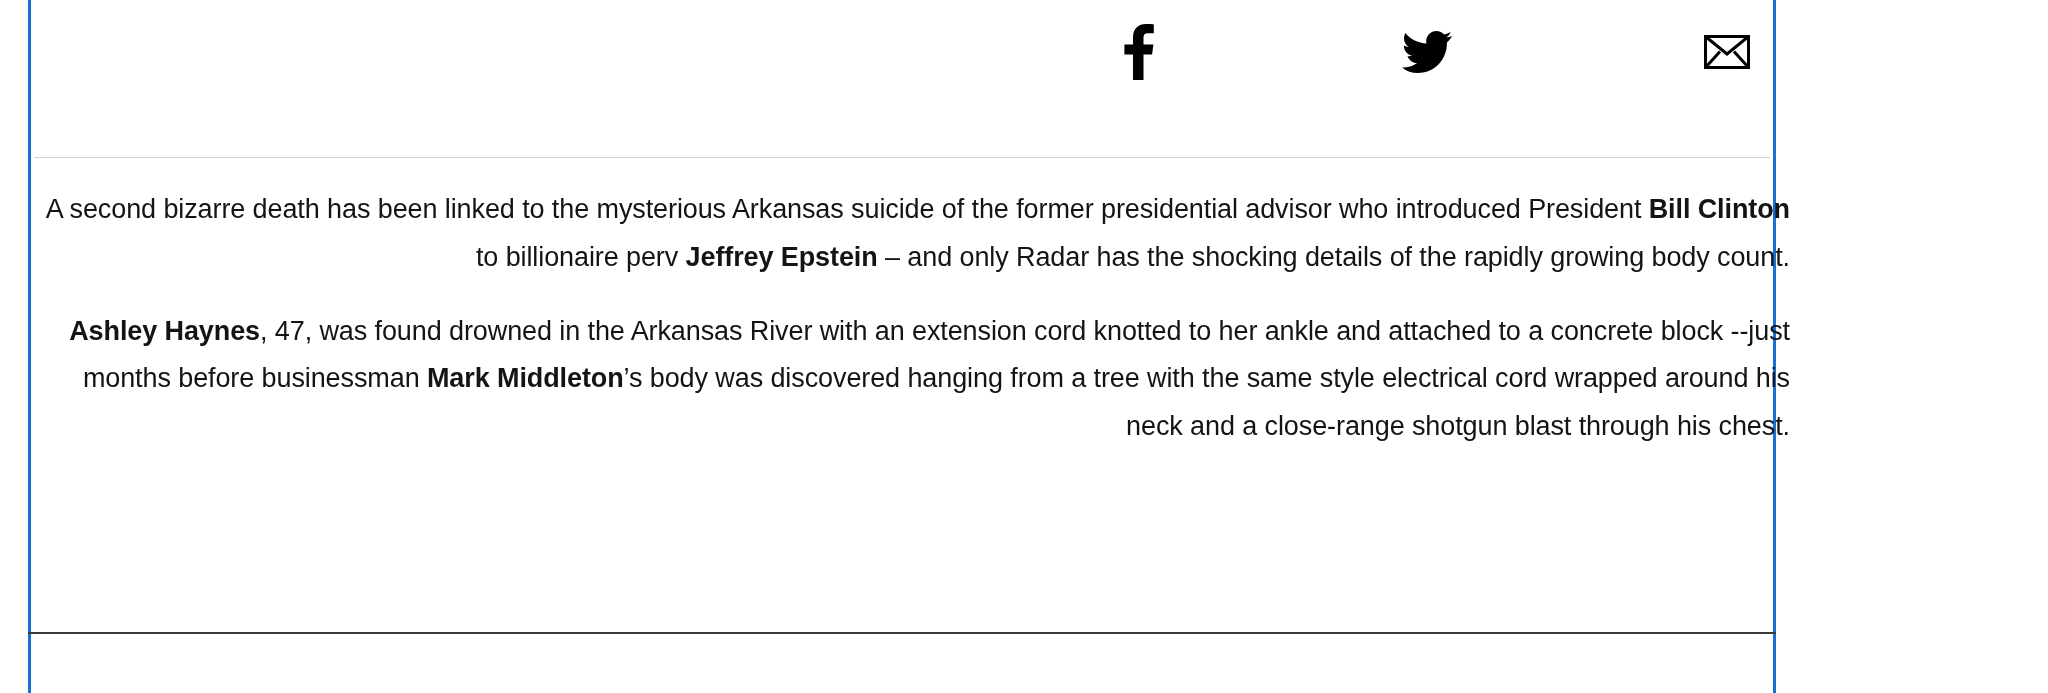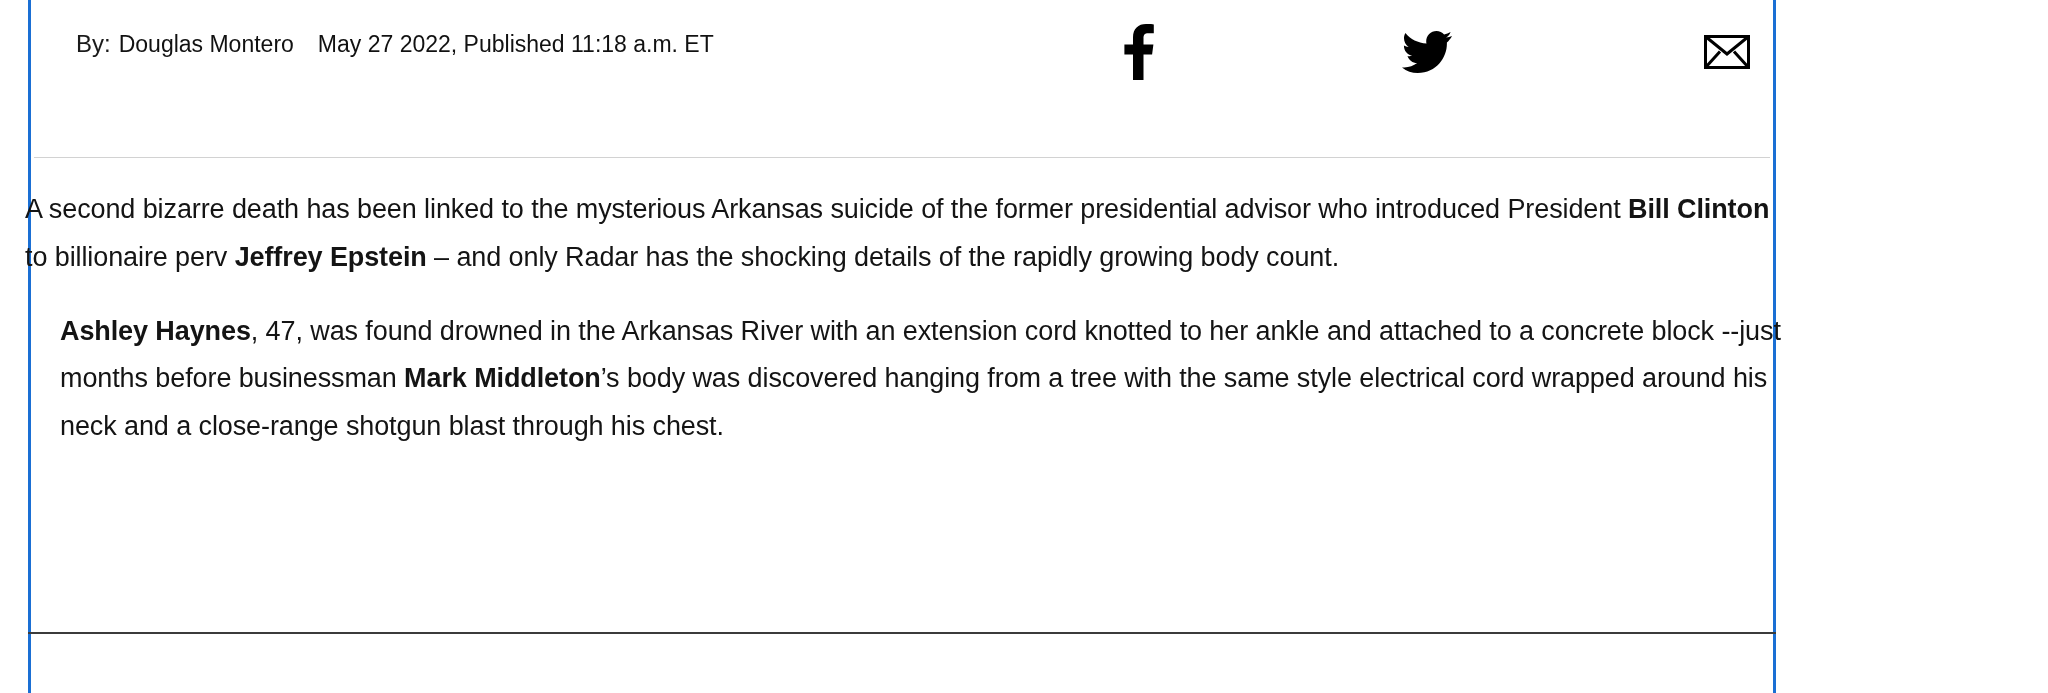--- a/index.html
+++ b/index.html
@@ -87,43 +87,39 @@
     background: #3b3b3b;
     height: 2px;
     left: -3px;
     right: -3px;
   }
   .body-copy {
     position: absolute;
     left: -6px;
     top: 186px;
     width: 1765px;
+    text-align: right;
   }
   .body-copy p {
     margin: 0 0 26px 0;
     font-size: 27px;
     line-height: 1.77;
     color: #141414;
     letter-spacing: -0.1px;
   }
   .body-copy p:last-child { margin-bottom: 0; margin-left: 35px; }
   .body-copy strong { font-weight: bold; }
   svg { display: block; }
 </style>
 </head>
 <body>
 
 <div class="article-frame">
 
   <div class="byline-bar">
-    <div class="byline-group">
-      <span class="by-label">By:</span>
-      <span class="author-name">Douglas Montero</span>
-      <span class="pub-date">May 27 2022, Published 11:18 a.m. ET</span>
-    </div>
 
     <div class="share-icons">
       <div class="share-icon icon-facebook">
         <span>
           <svg width="40" height="56" viewBox="0 0 40 56" aria-hidden="true">
             <path fill="#000000" d="M26.5 56V30.5h8.6l1.3-10h-9.9v-6.4c0-2.9.8-4.9 5-4.9h5.3V.4C35.9.2 32.7 0 29 0 21.3 0 16 4.7 16 13.3v7.2H7.4v10H16V56h10.5z"></path>
           </svg>
         </span>
       </div>
       <div class="share-icon icon-twitter">

